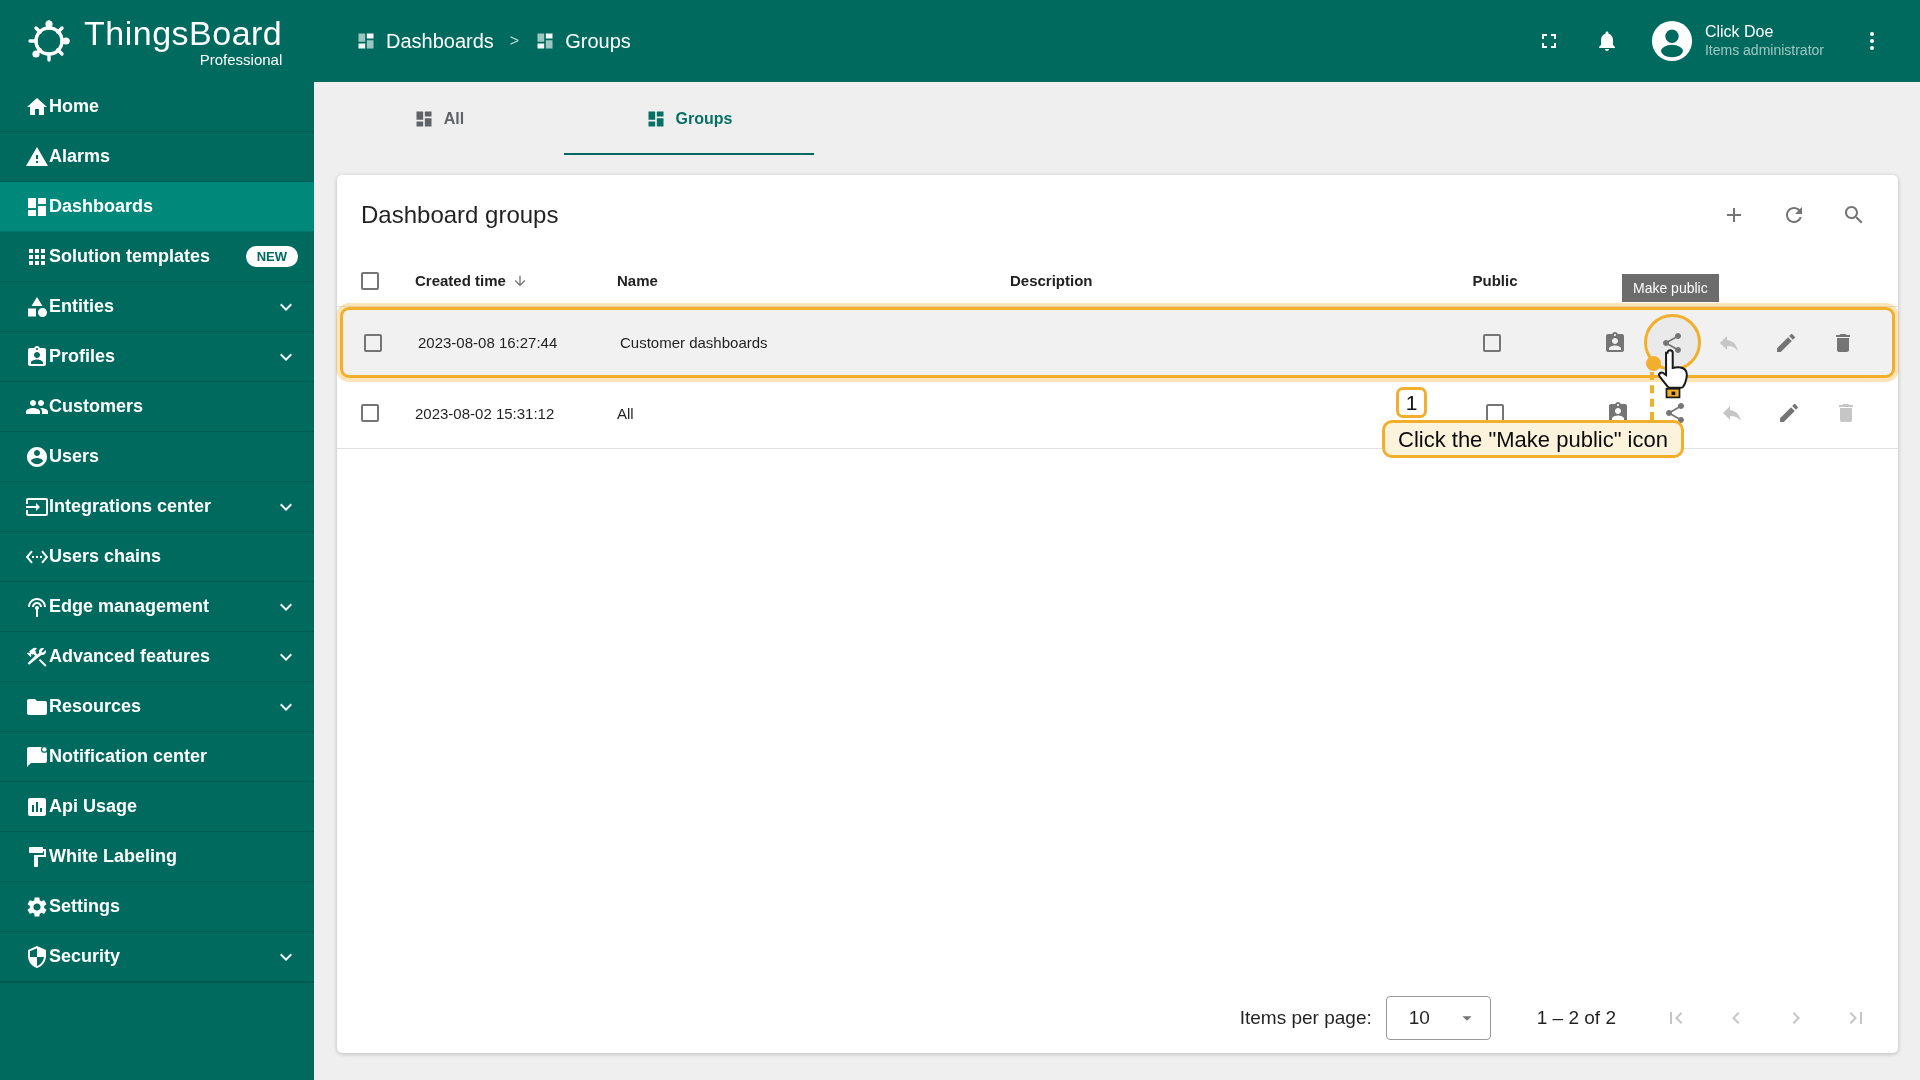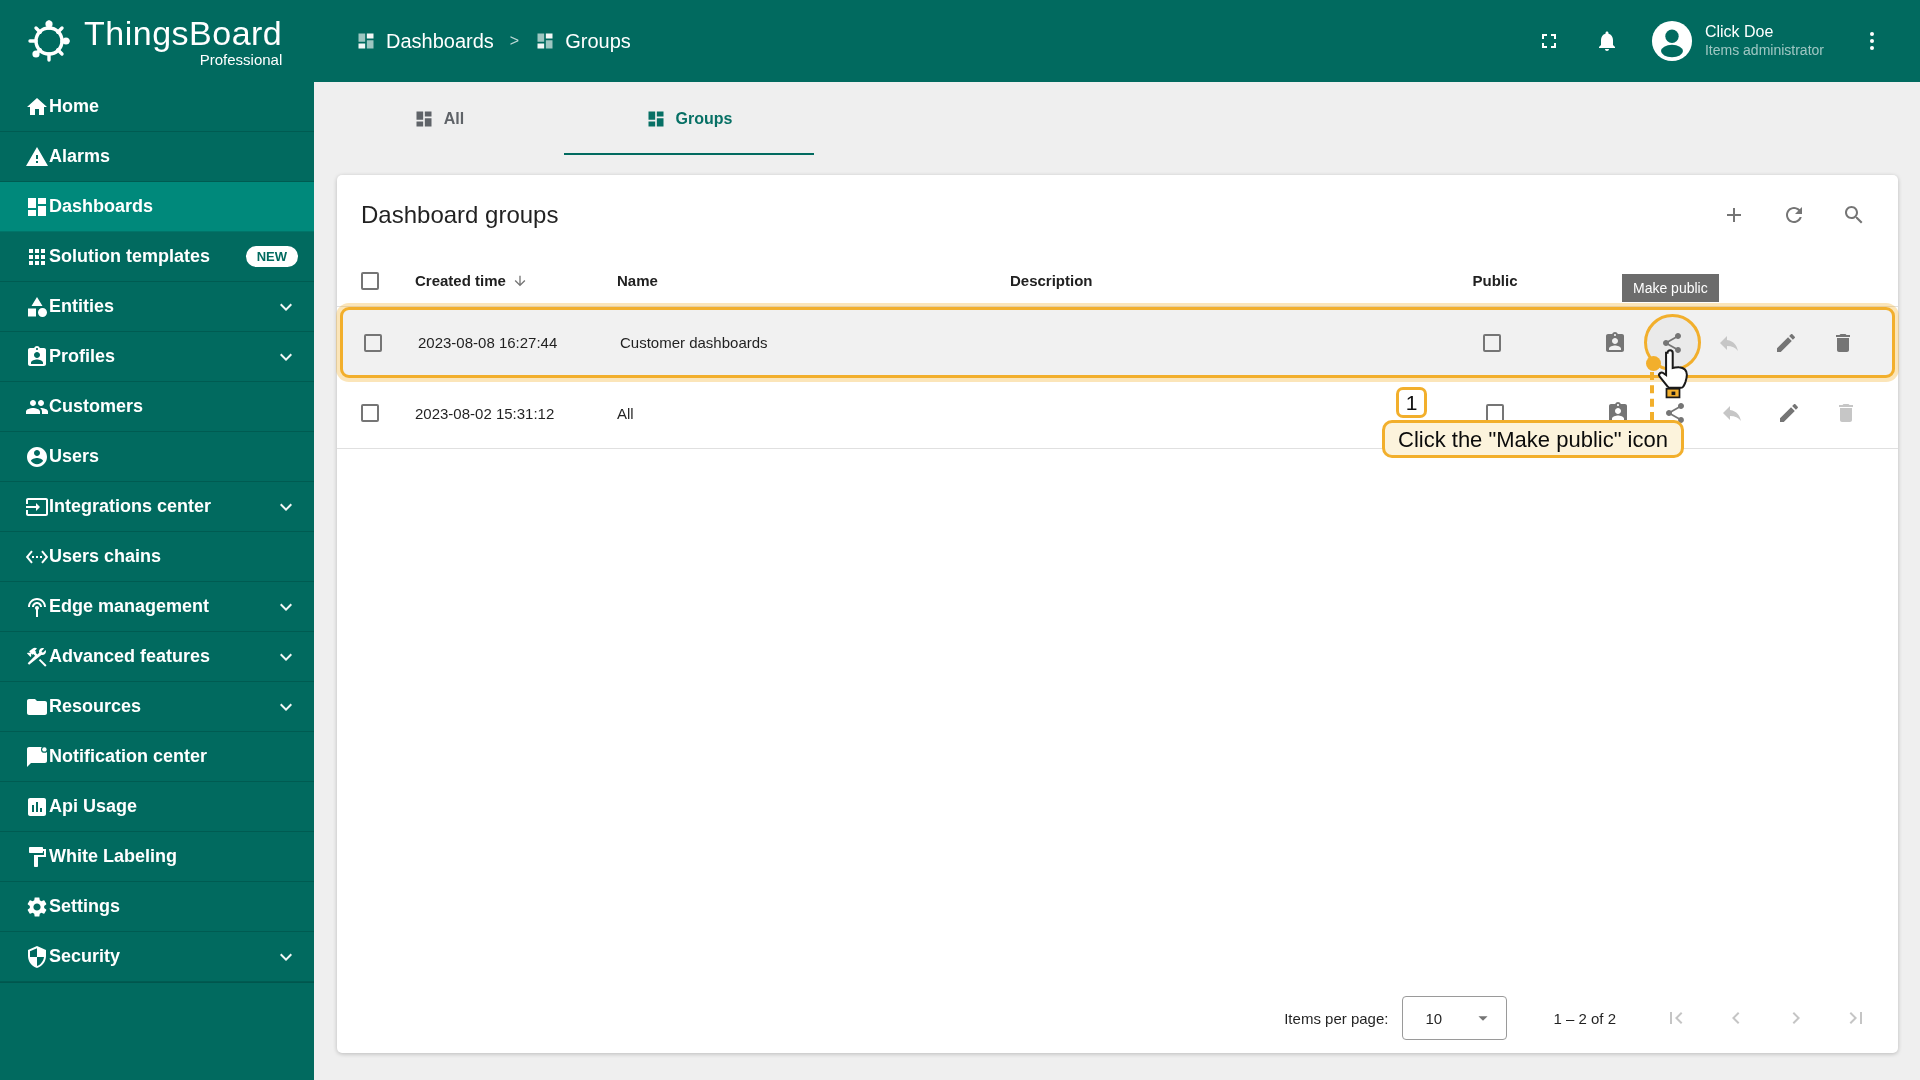--- a/index.html
+++ b/index.html
@@ -85,21 +85,21 @@
   .cbx { width:18px; height:18px; border:2px solid #757575; border-radius:2px;
     background:transparent; cursor:pointer; }
   .disabled { color:#C6C6C6 !important; }
 
   .circled-btn { width:57px; height:57px; border-radius:50%; border:3px solid #F2AF2C;
     background:#EAEAEA; display:flex; align-items:center; justify-content:center;
     color:#757575; cursor:pointer; }
 
   
   .tfoot { margin-top:auto; height:70px; display:flex; align-items:center;
-    justify-content:flex-end; padding-right:30px; font-size:15px; color:rgba(0,0,0,.87); }
+    justify-content:flex-end; padding-right:30px; font-size:19px; color:rgba(0,0,0,.87); }
   .ipp-label { margin-right:14px; }
   .ipp-select { width:105px; height:44px; border:1px solid #9a9a9a; border-radius:4px;
     display:flex; align-items:center; padding:0 12px 0 22px; cursor:pointer; margin-right:46px; }
   .ipp-select .caret { margin-left:auto; color:#757575; }
   .range-label { margin-right:48px; }
   .pager { display:flex; align-items:center; gap:36px; color:#C5C5C5; }
   .pager .icon-btn { width:24px; height:24px; color:#C5C5C5; }
 
   
   .tooltip { position:absolute; left:1622px; top:274px; background:rgba(100,100,100,.95);

